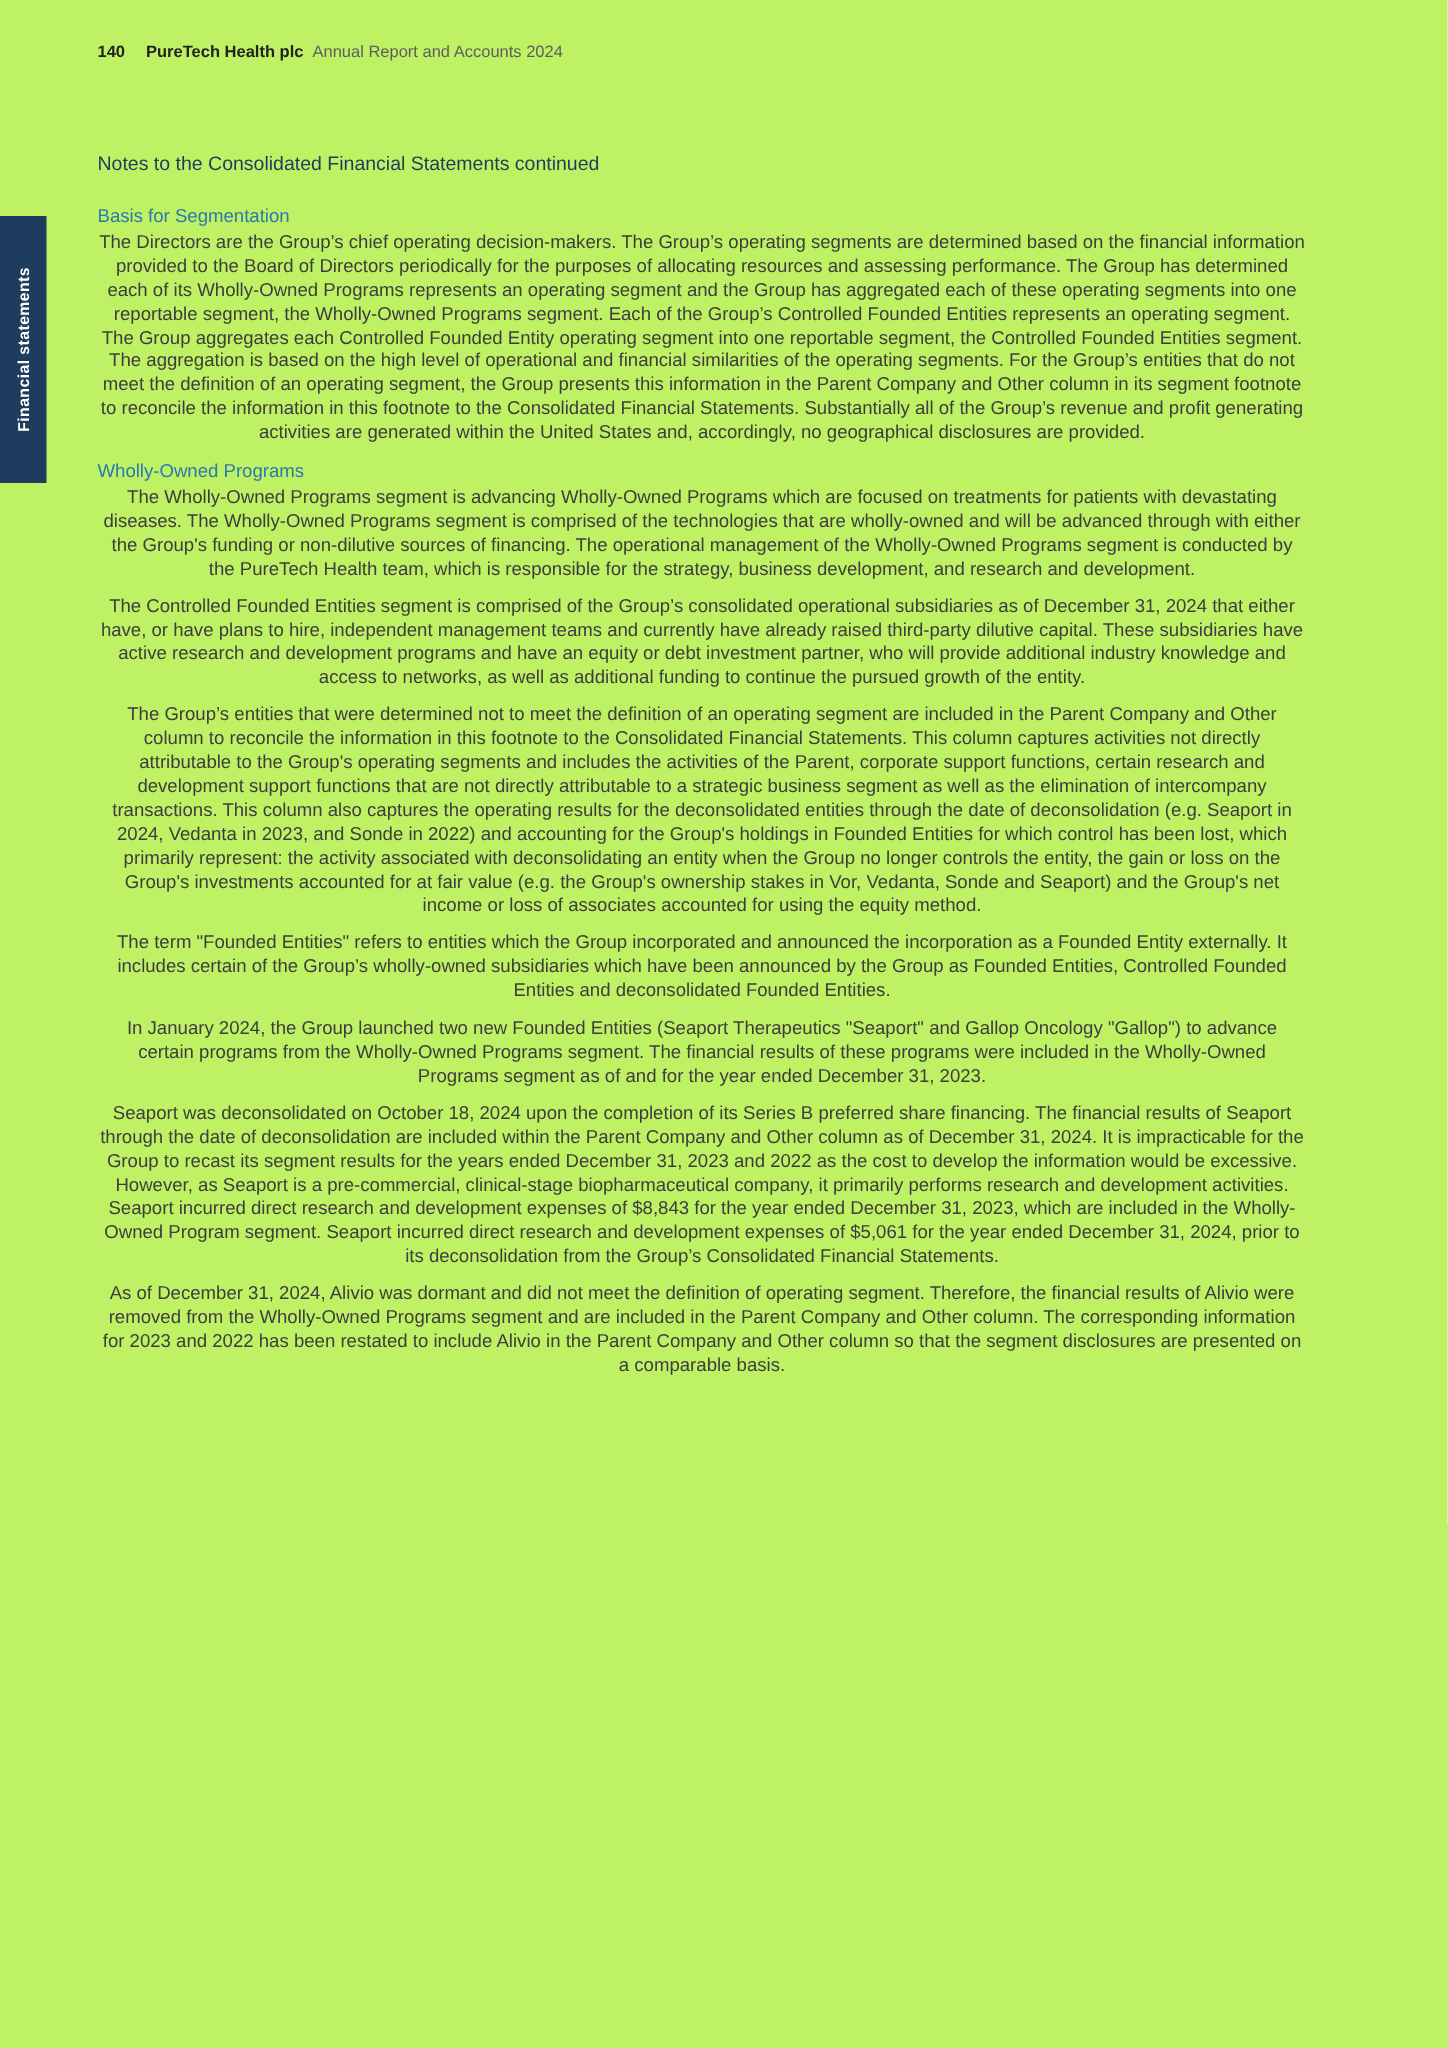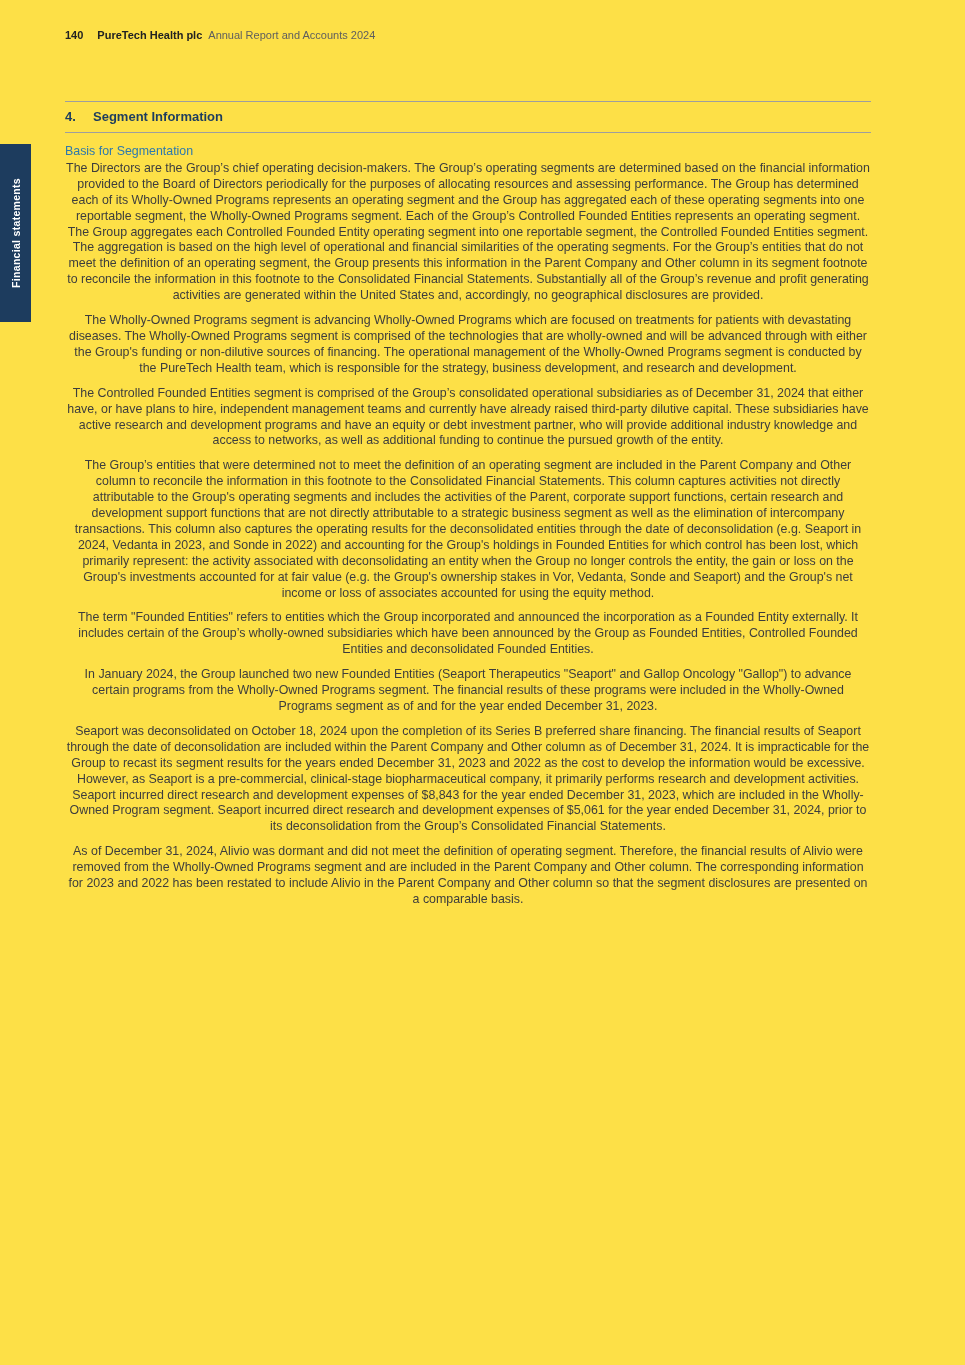--- a/index.html
+++ b/index.html
@@ -8,21 +8,21 @@
     width: 965px;
     height: 1365px;
     background: #ffffff;
     font-family: "Liberation Sans", sans-serif;
     position: relative;
     overflow: hidden;
   }
   .page {
     position: absolute;
     inset: 0;
-    background: #fde047;
+    background: #bef264;
   }
   
   .top-meta {
     position: absolute;
     left: 65px;
     top: 29px;
     font-size: 11px;
     color: #4a4a4a;
     white-space: nowrap;
   }
@@ -113,29 +113,28 @@
   <header class="top-meta">
     <span class="page-num">140</span><span class="company">PureTech Health plc</span><span class="report">Annual Report and Accounts 2024</span>
   </header>
 
   <div class="side-tab">
     <span class="side-tab-label">Financial statements</span>
   </div>
 
   <main class="content">
 
+    <h1 class="notes-title">Notes to the Consolidated Financial Statements continued</h1>
 
-    <div class="section-head">
-      <span class="sec-num">4.</span><span class="sec-title">Segment Information</span>
-    </div>
 
     <h2 class="subhead first">Basis for Segmentation</h2>
     <p class="body-para">The Directors are the Group’s chief operating decision-makers. The Group’s operating segments are determined based on the financial information provided to the Board of Directors periodically for the purposes of allocating resources and assessing performance. The Group has determined each of its Wholly-Owned Programs represents an operating segment and the Group has aggregated each of these operating segments into one reportable segment, the Wholly-Owned Programs segment. Each of the Group’s Controlled Founded Entities represents an operating segment. The Group aggregates each Controlled Founded Entity operating segment into one reportable segment, the Controlled Founded Entities segment. The aggregation is based on the high level of operational and financial similarities of the operating segments. For the Group’s entities that do not meet the definition of an operating segment, the Group presents this information in the Parent Company and Other column in its segment footnote to reconcile the information in this footnote to the Consolidated Financial Statements. Substantially all of the Group’s revenue and profit generating activities are generated within the United States and, accordingly, no geographical disclosures are provided.</p>
 
 
+    <h2 class="subhead">Wholly-Owned Programs</h2>
     <p class="body-para">The Wholly-Owned Programs segment is advancing Wholly-Owned Programs which are focused on treatments for patients with devastating diseases. The Wholly-Owned Programs segment is comprised of the technologies that are wholly-owned and will be advanced through with either the Group's funding or non-dilutive sources of financing. The operational management of the Wholly-Owned Programs segment is conducted by the PureTech Health team, which is responsible for the strategy, business development, and research and development.</p>
 
     <p class="body-para">The Controlled Founded Entities segment is comprised of the Group’s consolidated operational subsidiaries as of December 31, 2024 that either have, or have plans to hire, independent management teams and currently have already raised third-party dilutive capital. These subsidiaries have active research and development programs and have an equity or debt investment partner, who will provide additional industry knowledge and access to networks, as well as additional funding to continue the pursued growth of the entity.</p>
 
     <p class="body-para">The Group’s entities that were determined not to meet the definition of an operating segment are included in the Parent Company and Other column to reconcile the information in this footnote to the Consolidated Financial Statements. This column captures activities not directly attributable to the Group's operating segments and includes the activities of the Parent, corporate support functions, certain research and development support functions that are not directly attributable to a strategic business segment as well as the elimination of intercompany transactions. This column also captures the operating results for the deconsolidated entities through the date of deconsolidation (e.g. Seaport in 2024, Vedanta in 2023, and Sonde in 2022) and accounting for the Group's holdings in Founded Entities for which control has been lost, which primarily represent: the activity associated with deconsolidating an entity when the Group no longer controls the entity, the gain or loss on the Group's investments accounted for at fair value (e.g. the Group's ownership stakes in Vor, Vedanta, Sonde and Seaport) and the Group's net income or loss of associates accounted for using the equity method.</p>
 
     <p class="body-para">The term "Founded Entities" refers to entities which the Group incorporated and announced the incorporation as a Founded Entity externally. It includes certain of the Group’s wholly-owned subsidiaries which have been announced by the Group as Founded Entities, Controlled Founded Entities and deconsolidated Founded Entities.</p>
 
     <p class="body-para">In January 2024, the Group launched two new Founded Entities (Seaport Therapeutics "Seaport" and Gallop Oncology "Gallop") to advance certain programs from the Wholly-Owned Programs segment. The financial results of these programs were included in the Wholly-Owned Programs segment as of and for the year ended December 31, 2023.</p>
 

